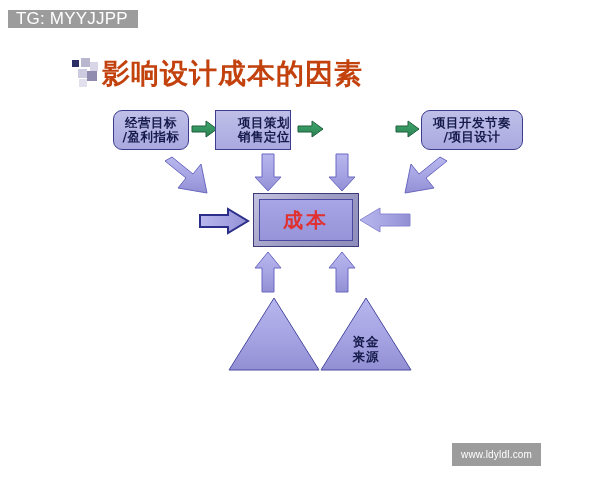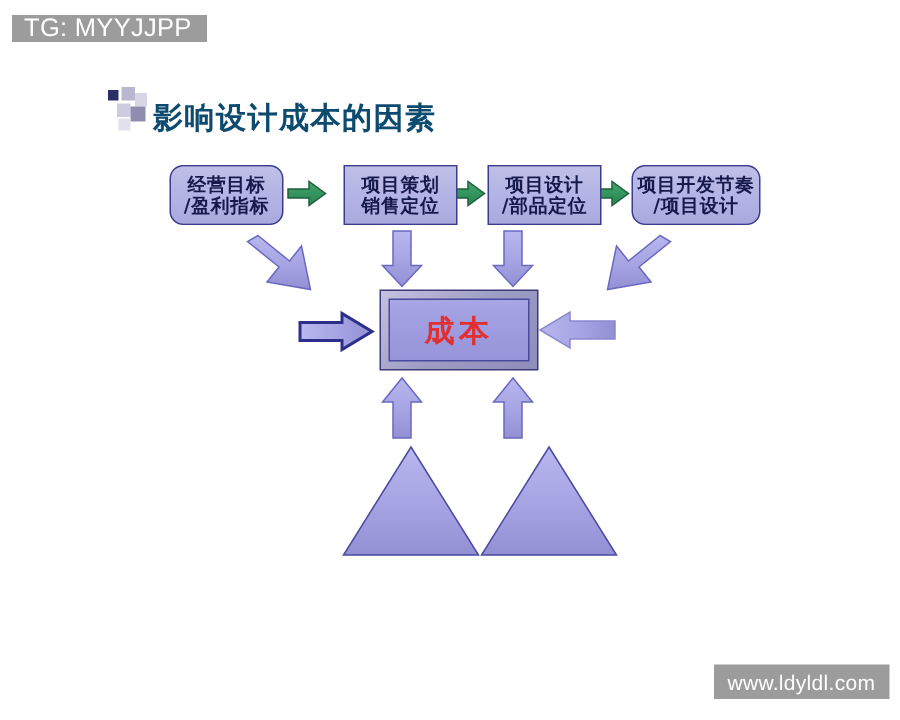--- a/index.html
+++ b/index.html
@@ -31,22 +31,21 @@
     top: 10px;
     height: 18px;
     padding: 0 10px 0 8px;
     font-size: 17px;
   }
   #wm-bottom {
     left: 452px;
     top: 443px;
     height: 23px;
     padding: 0 9px;
-    font-size: 14px;
-    margin-left: 24px;
+    font-size: 10px;
   }
 
   
   #title-block {
     position: absolute;
     left: 70px;
     top: 54px;
     display: flex;
     align-items: flex-end;
     height: 34px;
@@ -62,23 +61,23 @@
     display: block;
   }
   .d1 { left: 2px;  top: 2px;  width: 7px;  height: 7px; background: #2b2f66; }
   .d2 { left: 11px; top: 0px;  width: 9px;  height: 9px; background: #b9b7cf; }
   .d3 { left: 20px; top: 4px;  width: 8px;  height: 9px; background: #d7d5e6; }
   .d4 { left: 8px;  top: 11px; width: 9px;  height: 9px; background: #cdcbdf; }
   .d5 { left: 17px; top: 13px; width: 10px; height: 10px; background: #8f8cb0; }
   .d6 { left: 9px;  top: 21px; width: 8px;  height: 8px; background: #e2e0ec; }
   #title-text {
     font-family: "DejaVu Sans", "Liberation Sans", sans-serif;
-    font-size: 20px;
-    font-weight: bold;
-    color: #0c4a6e;
+    font-size: 28px;
+    font-weight: bold;
+    color: #c2410c;
     line-height: 1;
     letter-spacing: 1px;
   }
 
   
   .node {
     position: absolute;
     box-sizing: border-box;
     display: flex;
     flex-direction: column;
@@ -96,23 +95,23 @@
   
   .topbox {
     width: 76px;
     height: 40px;
     top: 110px;
     background: linear-gradient(180deg, #bfbfe8 0%, #b3b3e4 55%, #a9a9df 100%);
     border: 1px solid #3b3b8f;
   }
   .topbox.round { border-radius: 9px; }
   #box1 { left: 113px; text-align: center; }
-  #box2 { left: 229px; }
+  #box2 { left: 215px; align-items: flex-end; }
   #box3 { left: 325px; }
-  #box4 { left: 421px; width: 86px; }
+  #box4 { left: 421px; width: 102px; }
 
   
   .ellipse {
     border-radius: 50%;
     background: linear-gradient(180deg, #bdbcec 0%, #b0afe6 50%, #a3a2dd 100%);
     border: 1px solid #4a49a0;
     font-size: 13px;
     letter-spacing: 1px;
   }
   #ellipse-left  { left: 80px;  top: 196px; width: 122px; height: 54px; }
@@ -266,33 +265,35 @@
   </svg>
 
   <div class="node topbox round" id="box1">
     <span class="ln">经营目标</span>
     <span class="ln">/盈利指标</span>
   </div>
   <div class="node topbox" id="box2">
     <span class="ln">项目策划</span>
     <span class="ln">销售定位</span>
   </div>
-  <div class="node topbox" id="box3">
-    <span class="ln">项目设计</span>
-    <span class="ln">/部品定位</span>
-  </div>
   <div class="node topbox round" id="box4">
     <span class="ln">项目开发节奏</span>
     <span class="ln">/项目设计</span>
   </div>
 
 
   <div id="center-outer">
     <div id="center-inner">
       <span id="center-label">成本</span>
     </div>
   </div>
 
+  <div class="tri" id="tri-right">
+    <div class="tri-label">
+      <span class="ln">资金</span><br>
+      <span class="ln">来源</span>
+    </div>
+  </div>
 
   <div class="watermark" id="wm-top">TG: MYYJJPP</div>
   <div class="watermark" id="wm-bottom">www.ldyldl.com</div>
 
 </div>
 
 </body></html>

